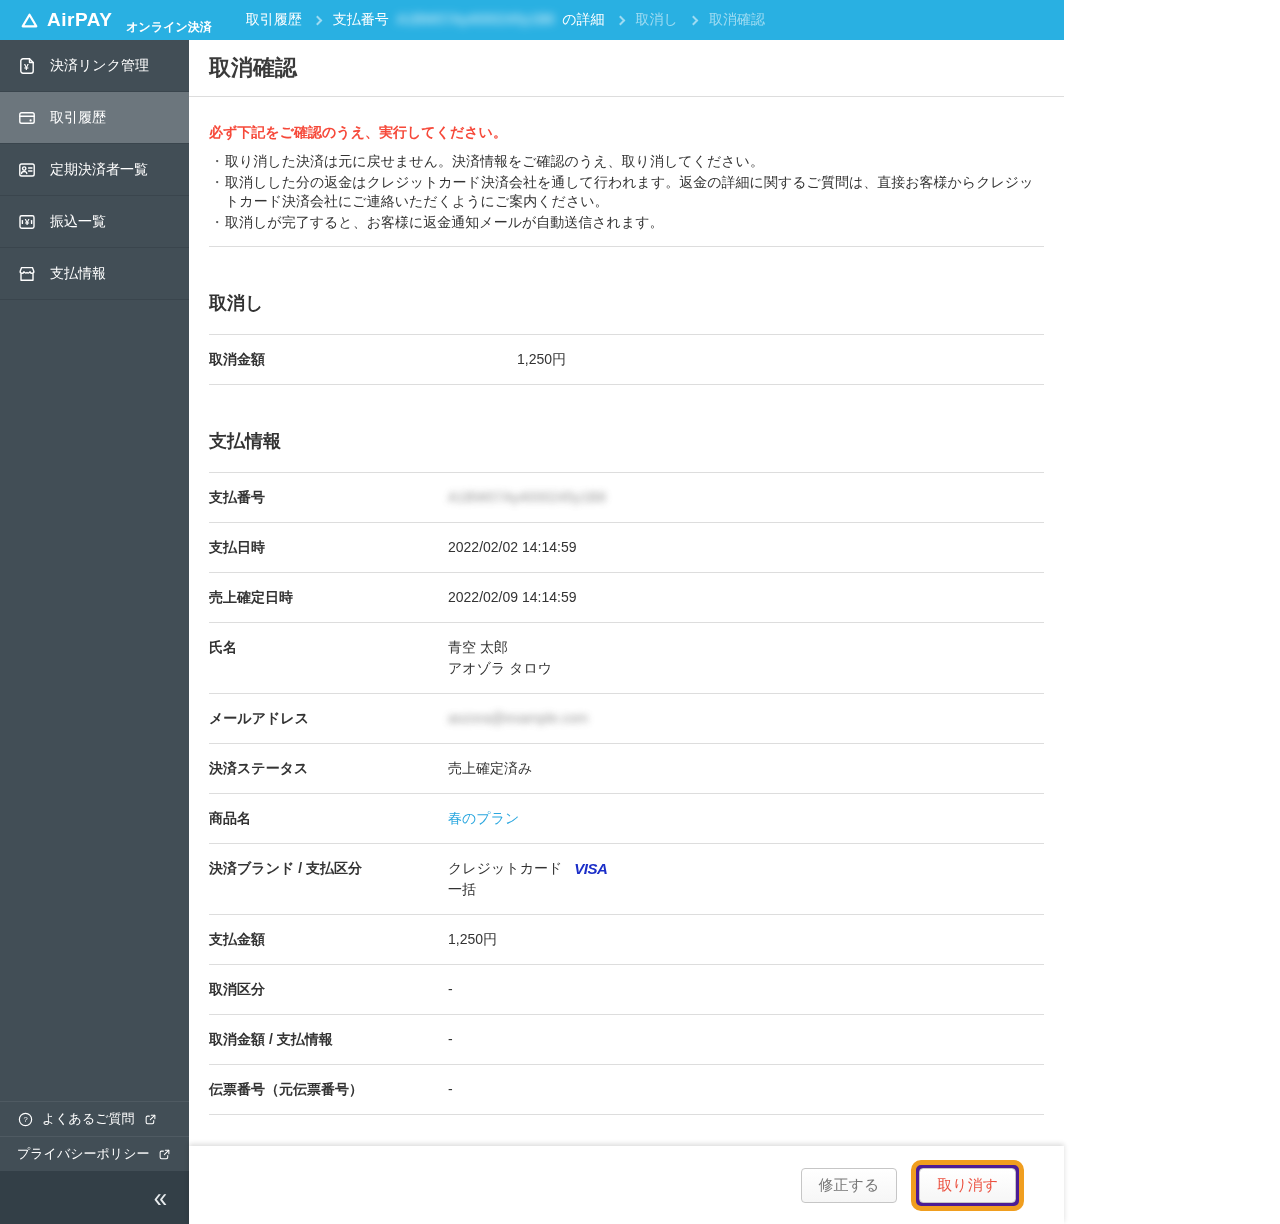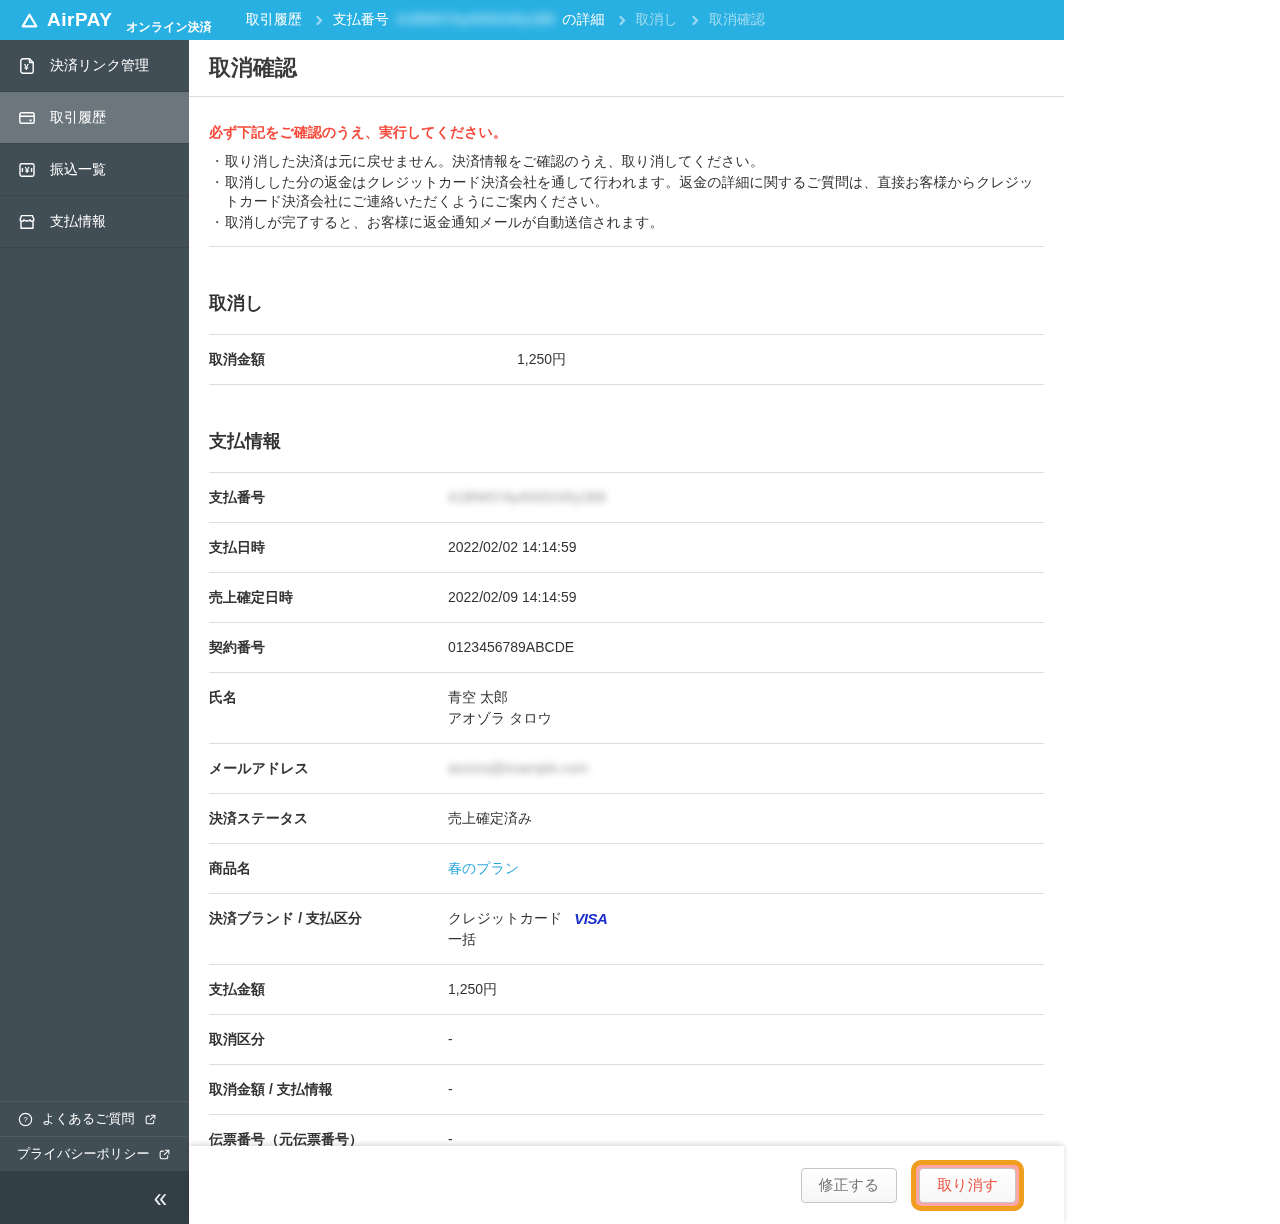--- a/index.html
+++ b/index.html
@@ -63,21 +63,21 @@
   .tvalue{line-height:21px;}
   .vline{display:flex;}
   .masked{filter:blur(3.5px);color:#7a7a7a;opacity:0.8;}
   .link{color:var(--c-link);cursor:pointer;}
   .visa{font-style:italic;font-weight:900;color:var(--c-visa);font-size:15px;letter-spacing:-0.5px;margin-left:12px;}
 
   
   .footer{height:78px;background:#fff;box-shadow:0 -2px 5px rgba(0,0,0,0.14);display:flex;align-items:center;justify-content:flex-end;padding-right:40px;gap:14px;flex-shrink:0;position:relative;z-index:2;}
   .btn{font-family:inherit;font-size:15px;padding:7px 17px;border:1px solid #C6C6C6;border-radius:4px;background:linear-gradient(#FFFFFF,#F6F6F6);color:#777;cursor:pointer;white-space:nowrap;}
   .btn.danger{color:var(--c-danger);}
-  .highlight-ring{border:5px solid var(--c-highlight);border-radius:10px;padding:3px;display:inline-flex;background:#fca5a5;}
+  .highlight-ring{border:5px solid var(--c-highlight);border-radius:10px;padding:3px;display:inline-flex;background:#4c1d95;}
 </style>
 </head>
 <body>
 
 <div class="app">
 
   <header class="topbar">
     <div class="logo-area">
       <svg class="logo-tri" viewBox="0 0 22 20">
           <path d="M11 3.2 L19 16.8 H3 Z" fill="none" stroke="#fff" stroke-width="2.6" stroke-linejoin="round"></path>
@@ -120,20 +120,32 @@
                 <rect x="2.8" y="4.8" width="14.4" height="10.4" rx="1.8"></rect>
                 <line x1="2.8" y1="8.2" x2="17.2" y2="8.2"></line>
                 <circle cx="13.6" cy="12.4" r="1.1" fill="currentColor" stroke="none"></circle>
               </svg>
             </span>
             <span class="nav-label">取引履歴</span>
           </div>
           <div class="nav-item">
             <span class="nav-icon">
               <svg viewBox="0 0 20 20">
+                <rect x="2.8" y="4" width="14.4" height="12" rx="1.8"></rect>
+                <circle cx="7.2" cy="8.6" r="1.7"></circle>
+                <path d="M4.6 13.6c0-2.9 5.2-2.9 5.2 0"></path>
+                <line x1="11.6" y1="8" x2="15" y2="8"></line>
+                <line x1="11.6" y1="11" x2="15" y2="11"></line>
+              </svg>
+            </span>
+            <span class="nav-label">定期決済者一覧</span>
+          </div>
+          <div class="nav-item">
+            <span class="nav-icon">
+              <svg viewBox="0 0 20 20">
                 <rect x="3" y="3.8" width="14" height="12.4" rx="1.6"></rect>
                 <line x1="5.4" y1="8.6" x2="5.4" y2="11.4"></line>
                 <line x1="14.6" y1="8.6" x2="14.6" y2="11.4"></line>
                 <text x="10" y="13.4" font-size="8.5" font-weight="bold" text-anchor="middle" fill="currentColor" stroke="none">¥</text>
               </svg>
             </span>
             <span class="nav-label">振込一覧</span>
           </div>
           <div class="nav-item">
             <span class="nav-icon">
@@ -235,28 +247,20 @@
               </div>
               <div class="trow">
                 <div class="tlabel">売上確定日時</div>
                 <div class="tvalue">
                   <div class="vline">
                     <span>2022/02/09 14:14:59</span>
                   </div>
                 </div>
               </div>
               <div class="trow">
-                <div class="tlabel">契約番号</div>
-                <div class="tvalue">
-                  <div class="vline">
-                    <span>0123456789ABCDE</span>
-                  </div>
-                </div>
-              </div>
-              <div class="trow">
                 <div class="tlabel">氏名</div>
                 <div class="tvalue">
                   <div class="vline">
                     <span>青空 太郎</span>
                   </div>
                   <div class="vline">アオゾラ タロウ</div>
                 </div>
               </div>
               <div class="trow">
                 <div class="tlabel">メールアドレス</div>

